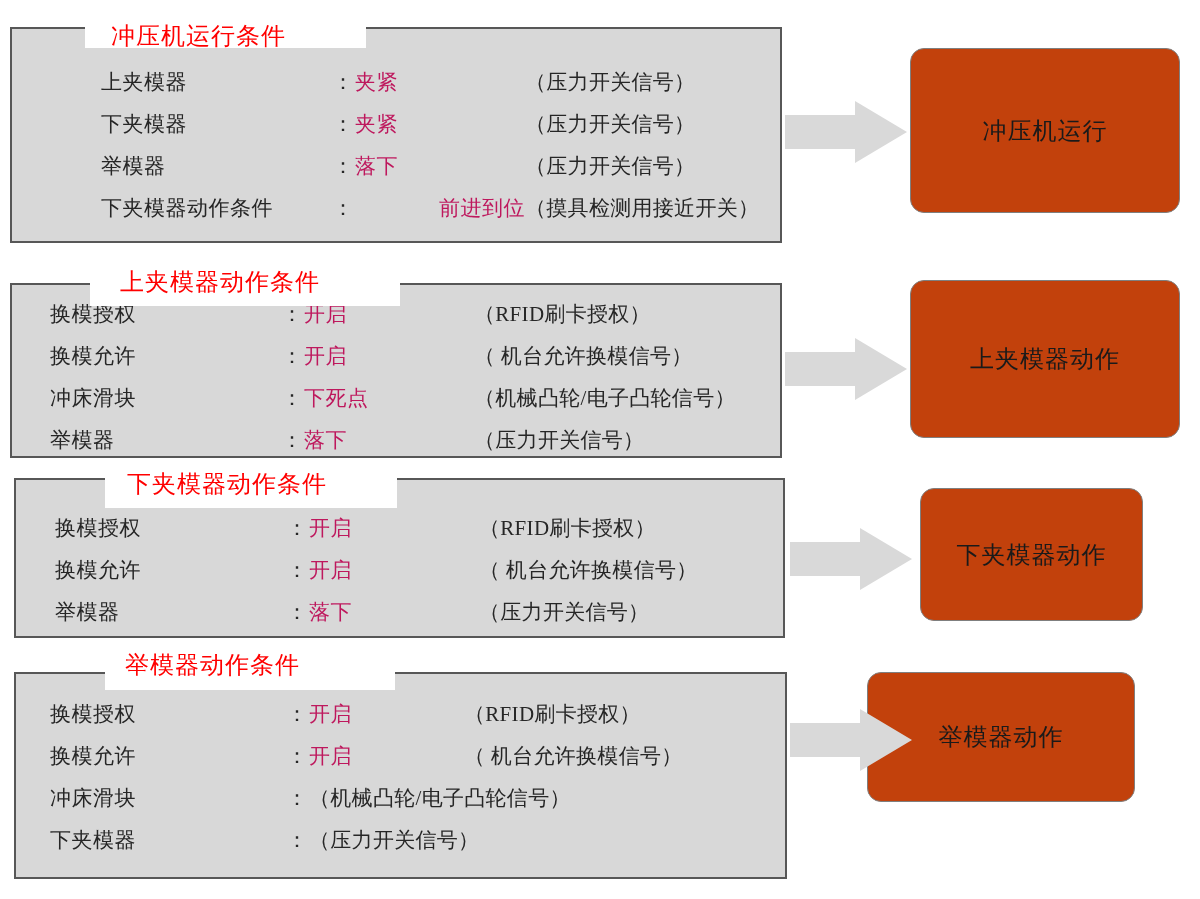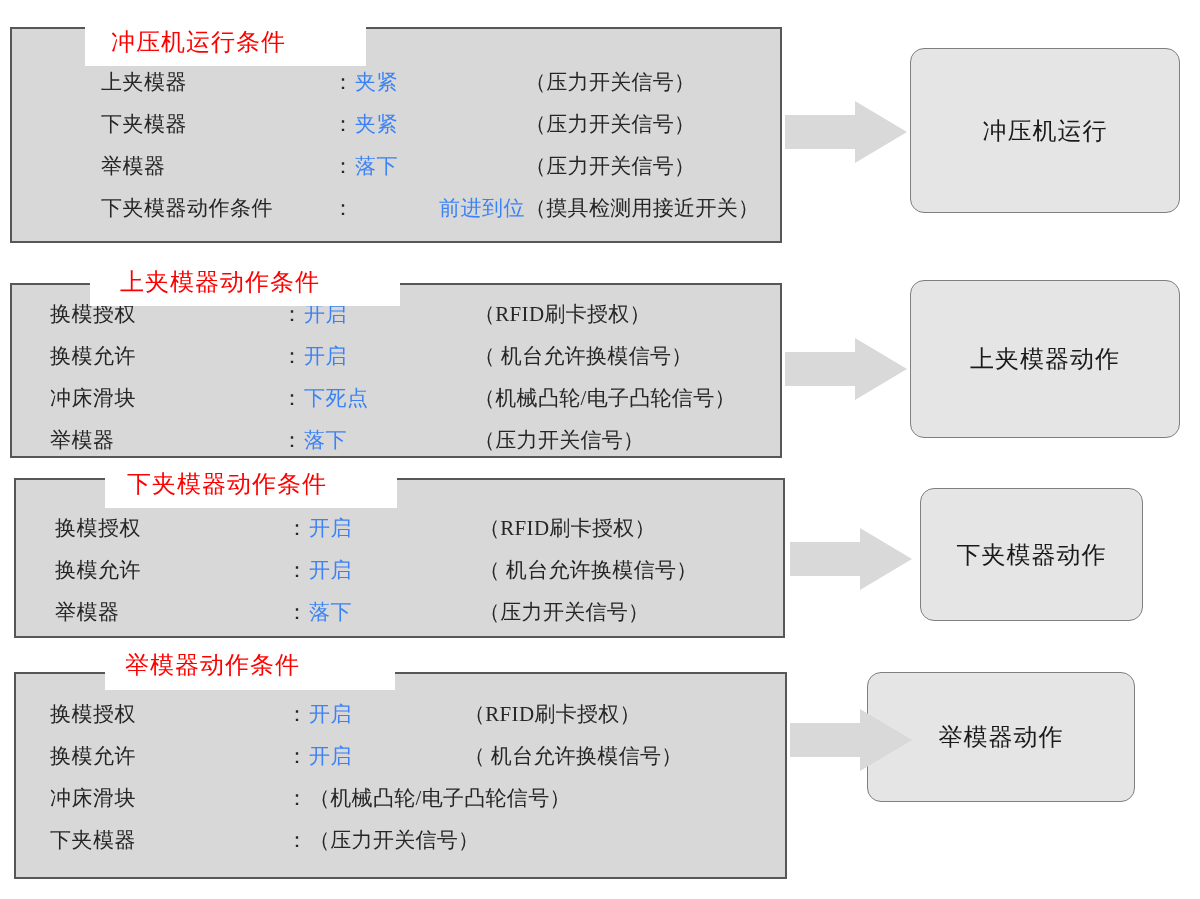--- a/index.html
+++ b/index.html
@@ -38,21 +38,21 @@
     font-size: 21px;
     letter-spacing: 0.5px;
     text-align: left;
   }
   .c-colon {
     font-size: 21px;
     text-align: center;
   }
   .c-value {
     font-size: 21px;
-    color: #3b82f6;
+    color: #be185d;
     letter-spacing: 0.5px;
   }
   .c-note {
     font-size: 21px;
     letter-spacing: 0.3px;
   }
 
   
   .cond-title {
     position: absolute;
@@ -70,37 +70,37 @@
   
   .arrow {
     position: absolute;
     z-index: 3;
   }
   .arrow svg { display: block; }
 
   
   .result-box {
     position: absolute;
-    background: #e5e5e5;
+    background: #c2410c;
     border: 1.5px solid #7f7f7f;
     border-radius: 14px;
     box-sizing: border-box;
     display: flex;
     align-items: center;
     justify-content: center;
     font-size: 24px;
     letter-spacing: 1px;
     color: #1a1a1a;
   }
 </style>
 </head>
 <body>
 
 <div class="cond-panel" style="left:10px; top:27px; width:772px; height:216px;"></div>
-<div class="cond-title" style="left:85px; top:18px; width:255px; height:48px; padding-left:26px;">
+<div class="cond-title" style="left:85px; top:0; width:255px; height:48px; padding-left:26px;align-items:flex-end;">
   <span>冲压机运行条件</span>
 </div>
 <div class="cond-rows" style="left:0; top:68px;margin-left:46px;">
   <div class="cond-row">
     <span class="c-label" style="width:230px; margin-left:55px;">上夹模器</span>
     <span class="c-colon" style="width:24px;">：</span>
     <span class="c-value" style="width:170px;">夹紧</span>
     <span class="c-note">（压力开关信号）</span>
   </div>
   <div class="cond-row">

